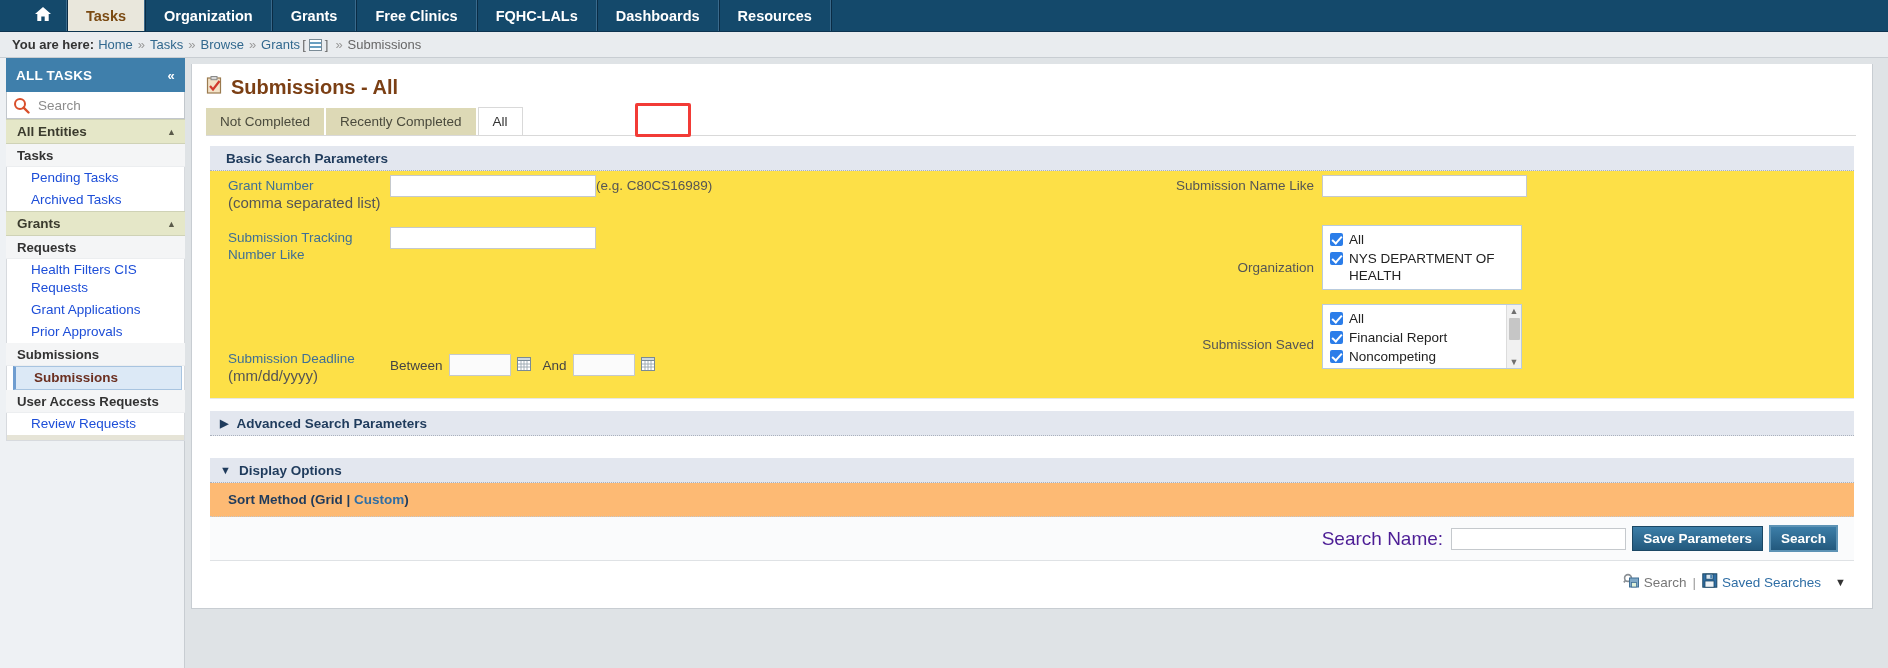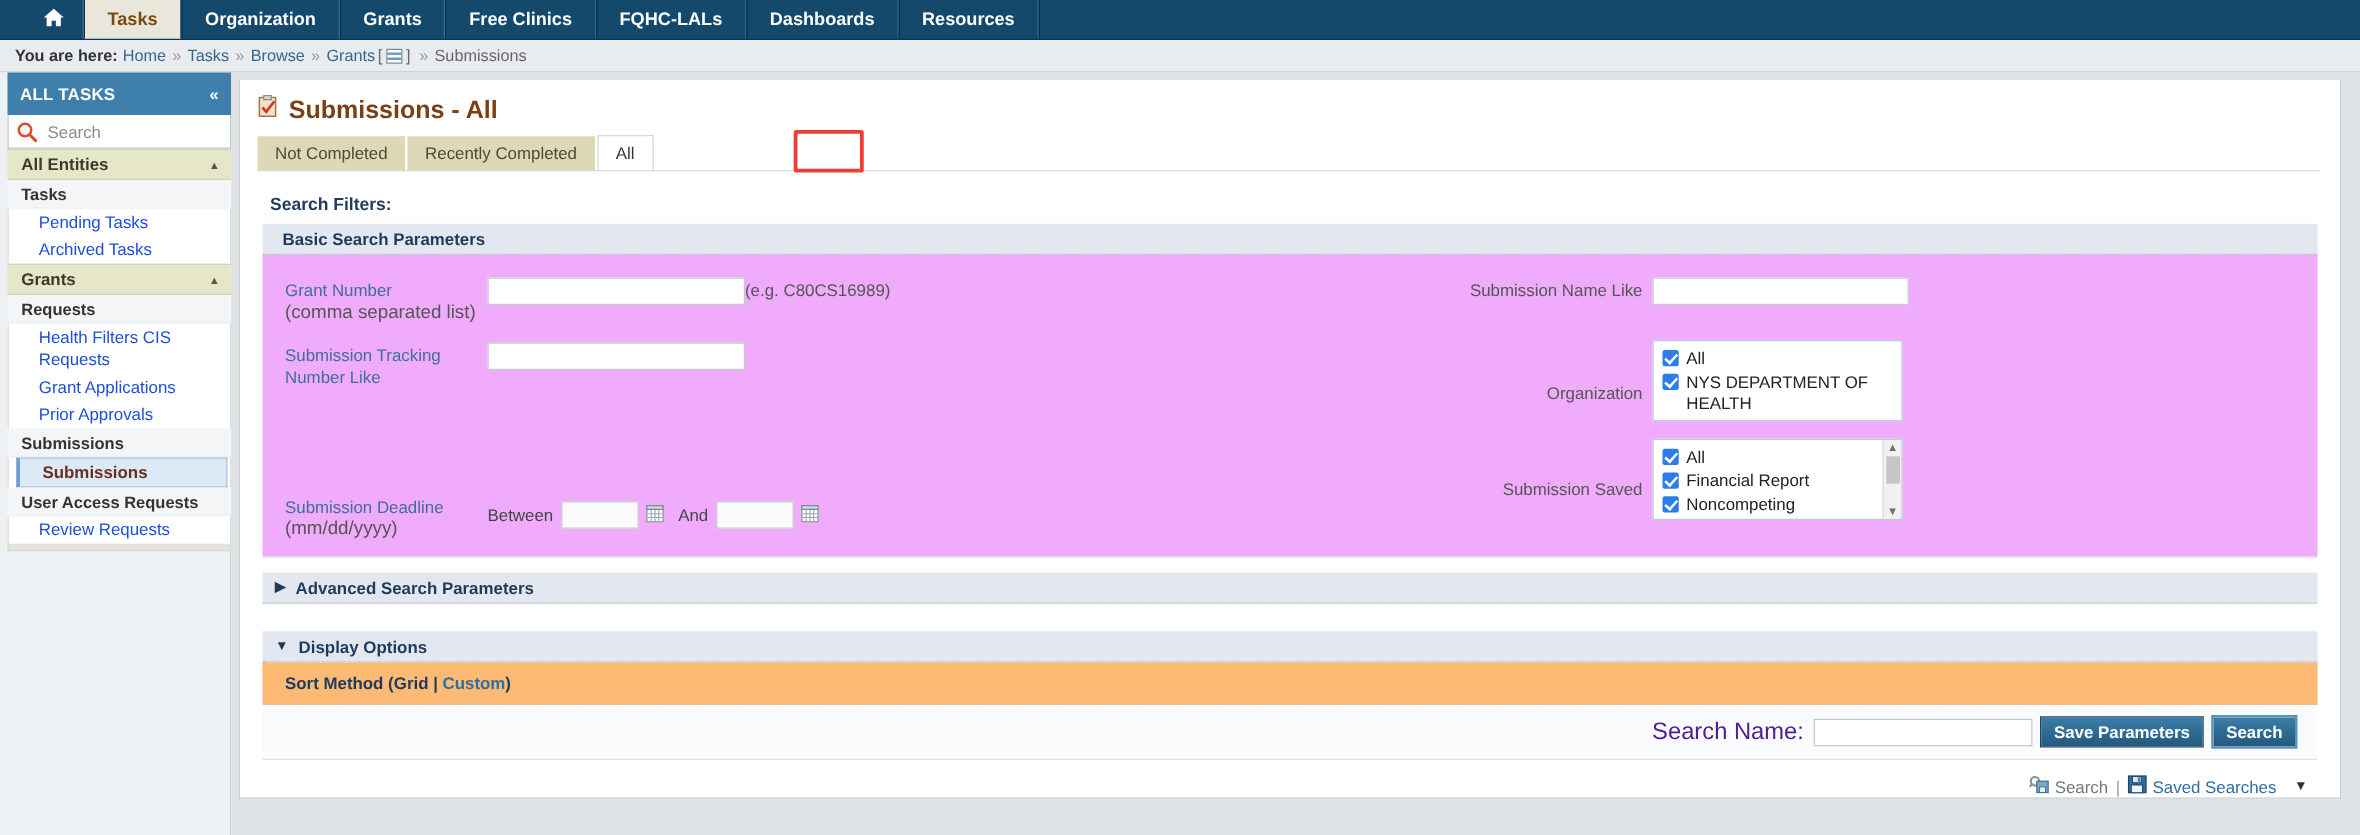--- a/index.html
+++ b/index.html
@@ -242,22 +242,22 @@
   }
   .section-bar.collapsible { cursor: pointer; padding-left: 10px; }
   .tri {
     display: inline-block;
     margin-right: 8px;
     color: #1f3b5c;
     font-size: 11px;
     line-height: 1;
   }
   .panel-body {
-    background: #f0abfc;
-    padding: 14px 0 14px 0;
+    background: #fde047;
+    padding: 0 0 14px 0;
     border-bottom: 1px solid #e6e8ea;
   }
 
   .form-grid {
     display: grid;
     grid-template-columns: 180px 200px 1fr 200px 1fr;
     align-items: start;
     row-gap: 0;
   }
   .fl {
@@ -498,21 +498,20 @@
 
       <div class="tabs">
         <div class="tab">Not Completed</div>
         <div class="tab">Recently Completed</div>
         <div class="tab active">All</div>
         <div class="tab-highlight"></div>
       </div>
       <div class="tabs-rule"></div>
 
       <div class="filters-area">
-        <div class="filters-title">Search Filters:</div>
 
         <div class="section-bar">
           <span>Basic Search Parameters</span>
         </div>
 
         <div class="panel-body">
           <div class="form-grid">
 
             <div class="fl">
               <span>Grant Number</span>

